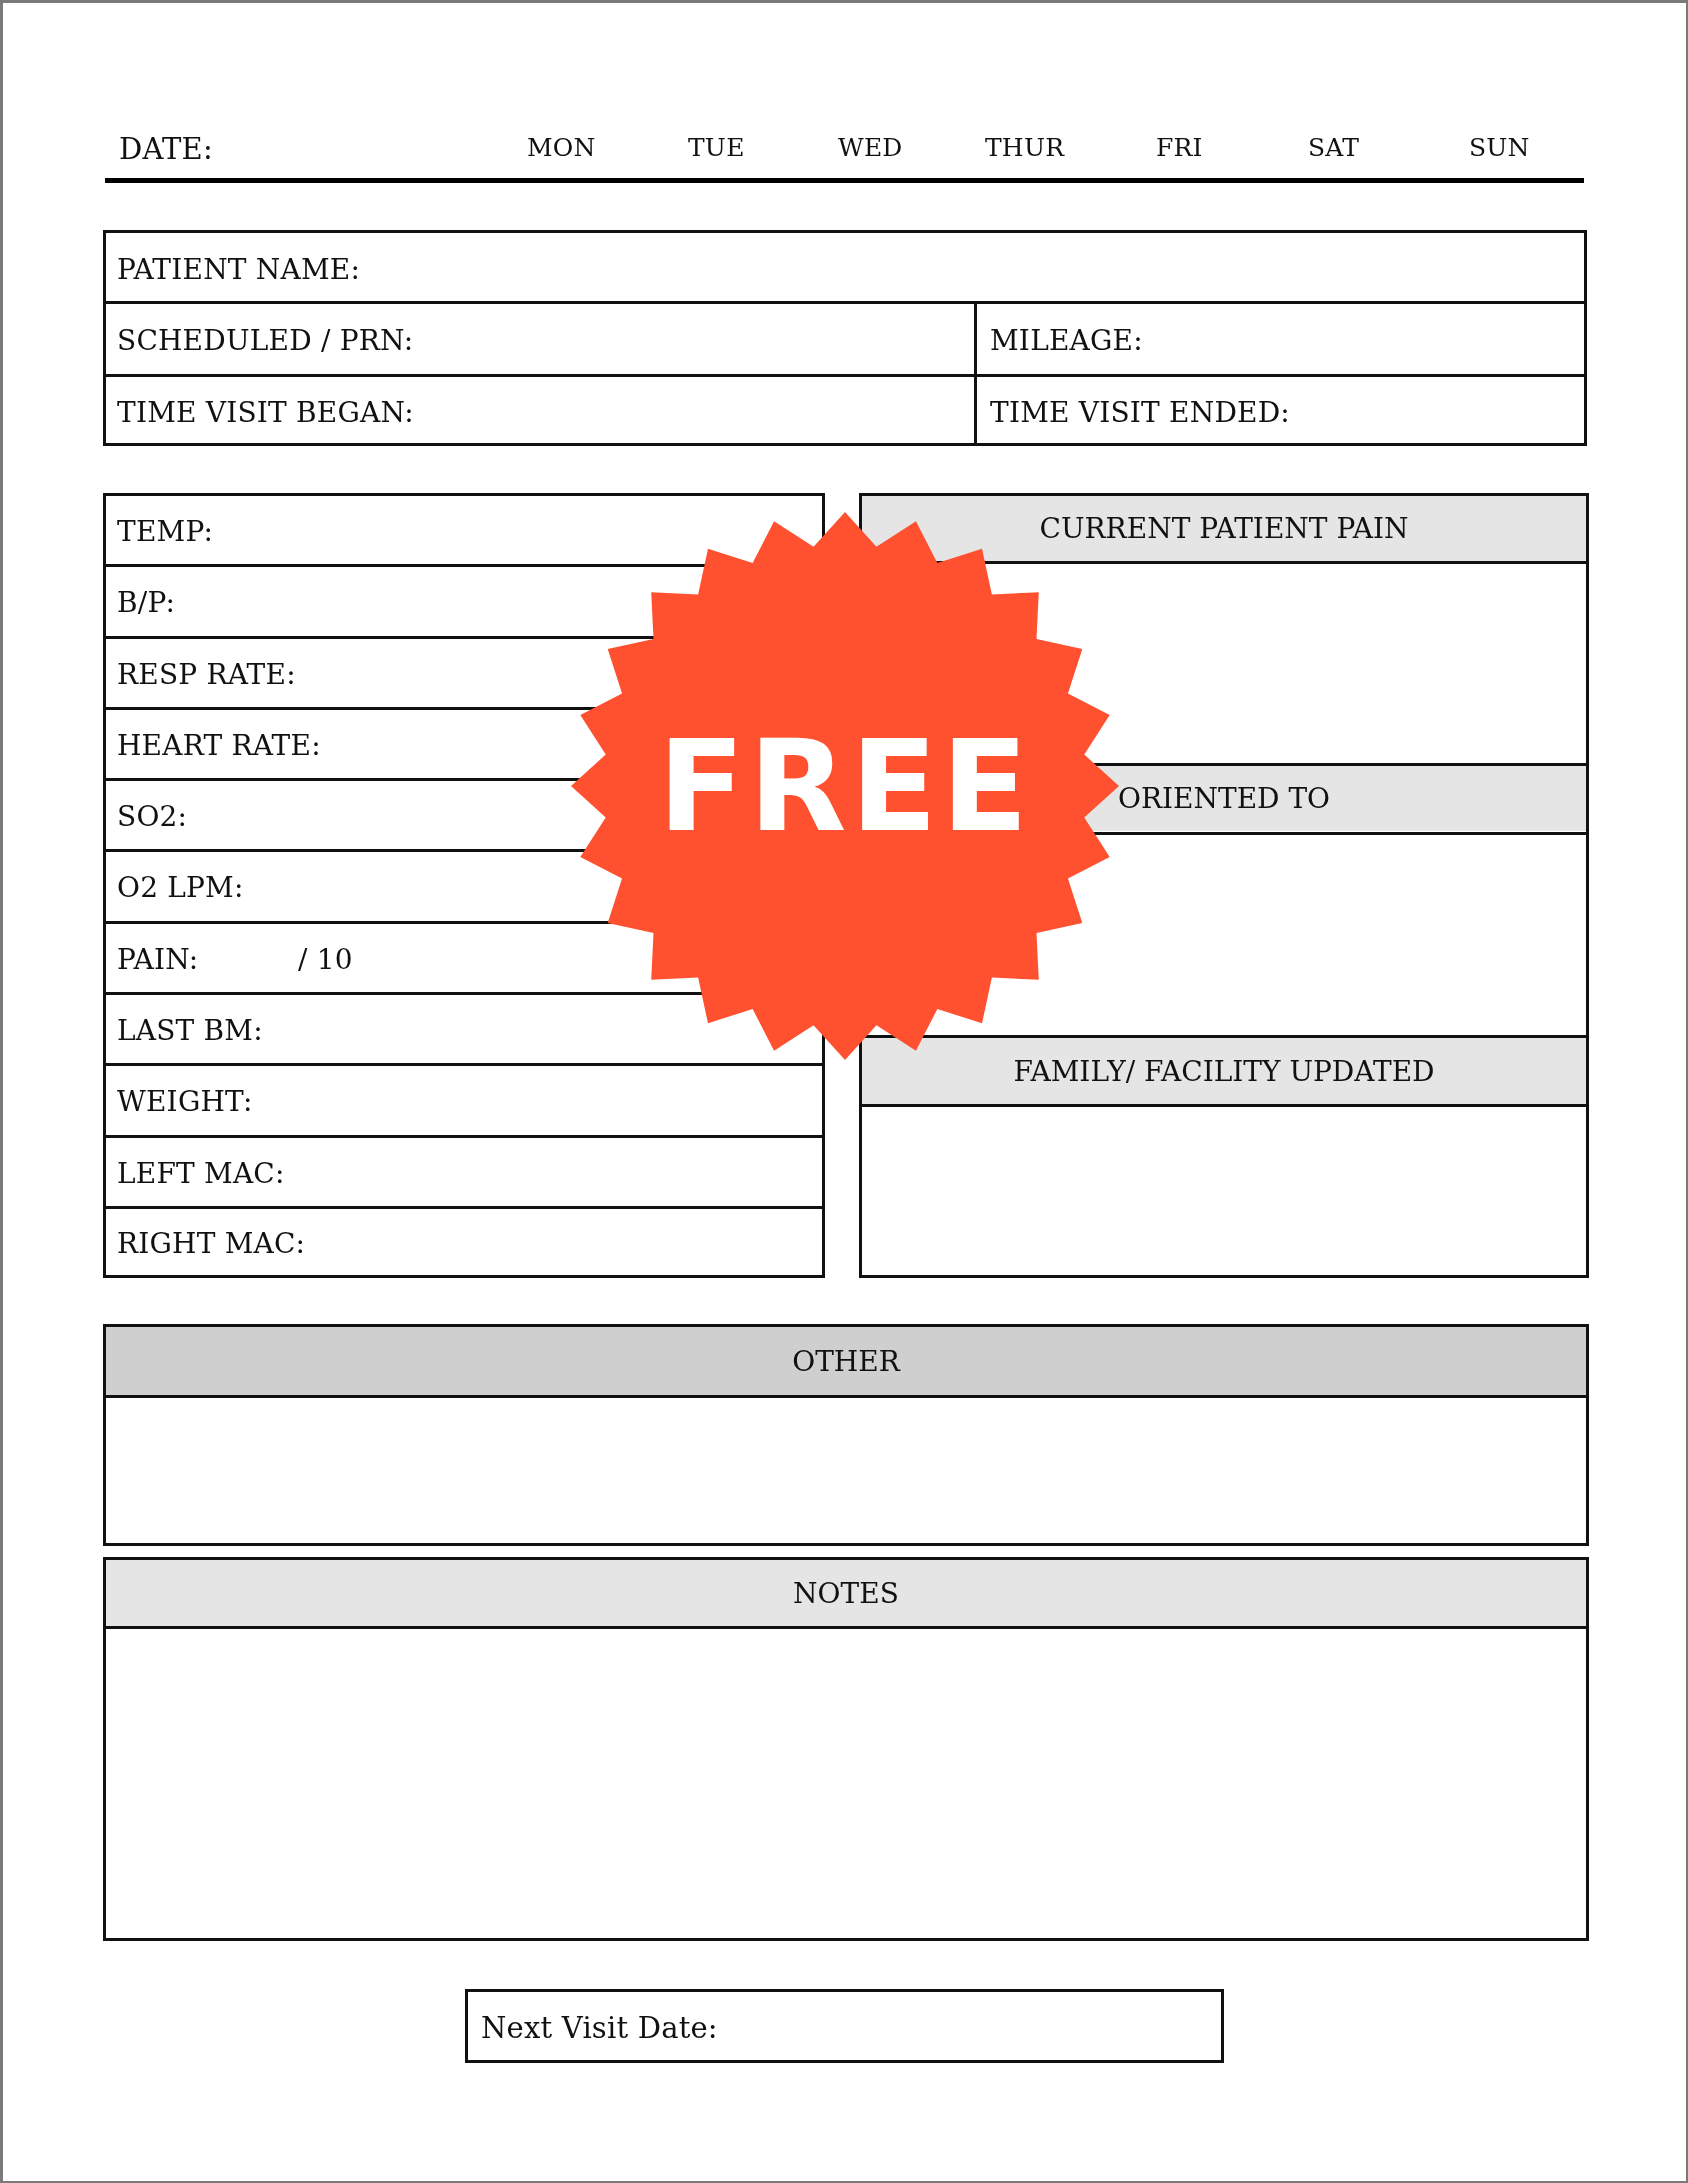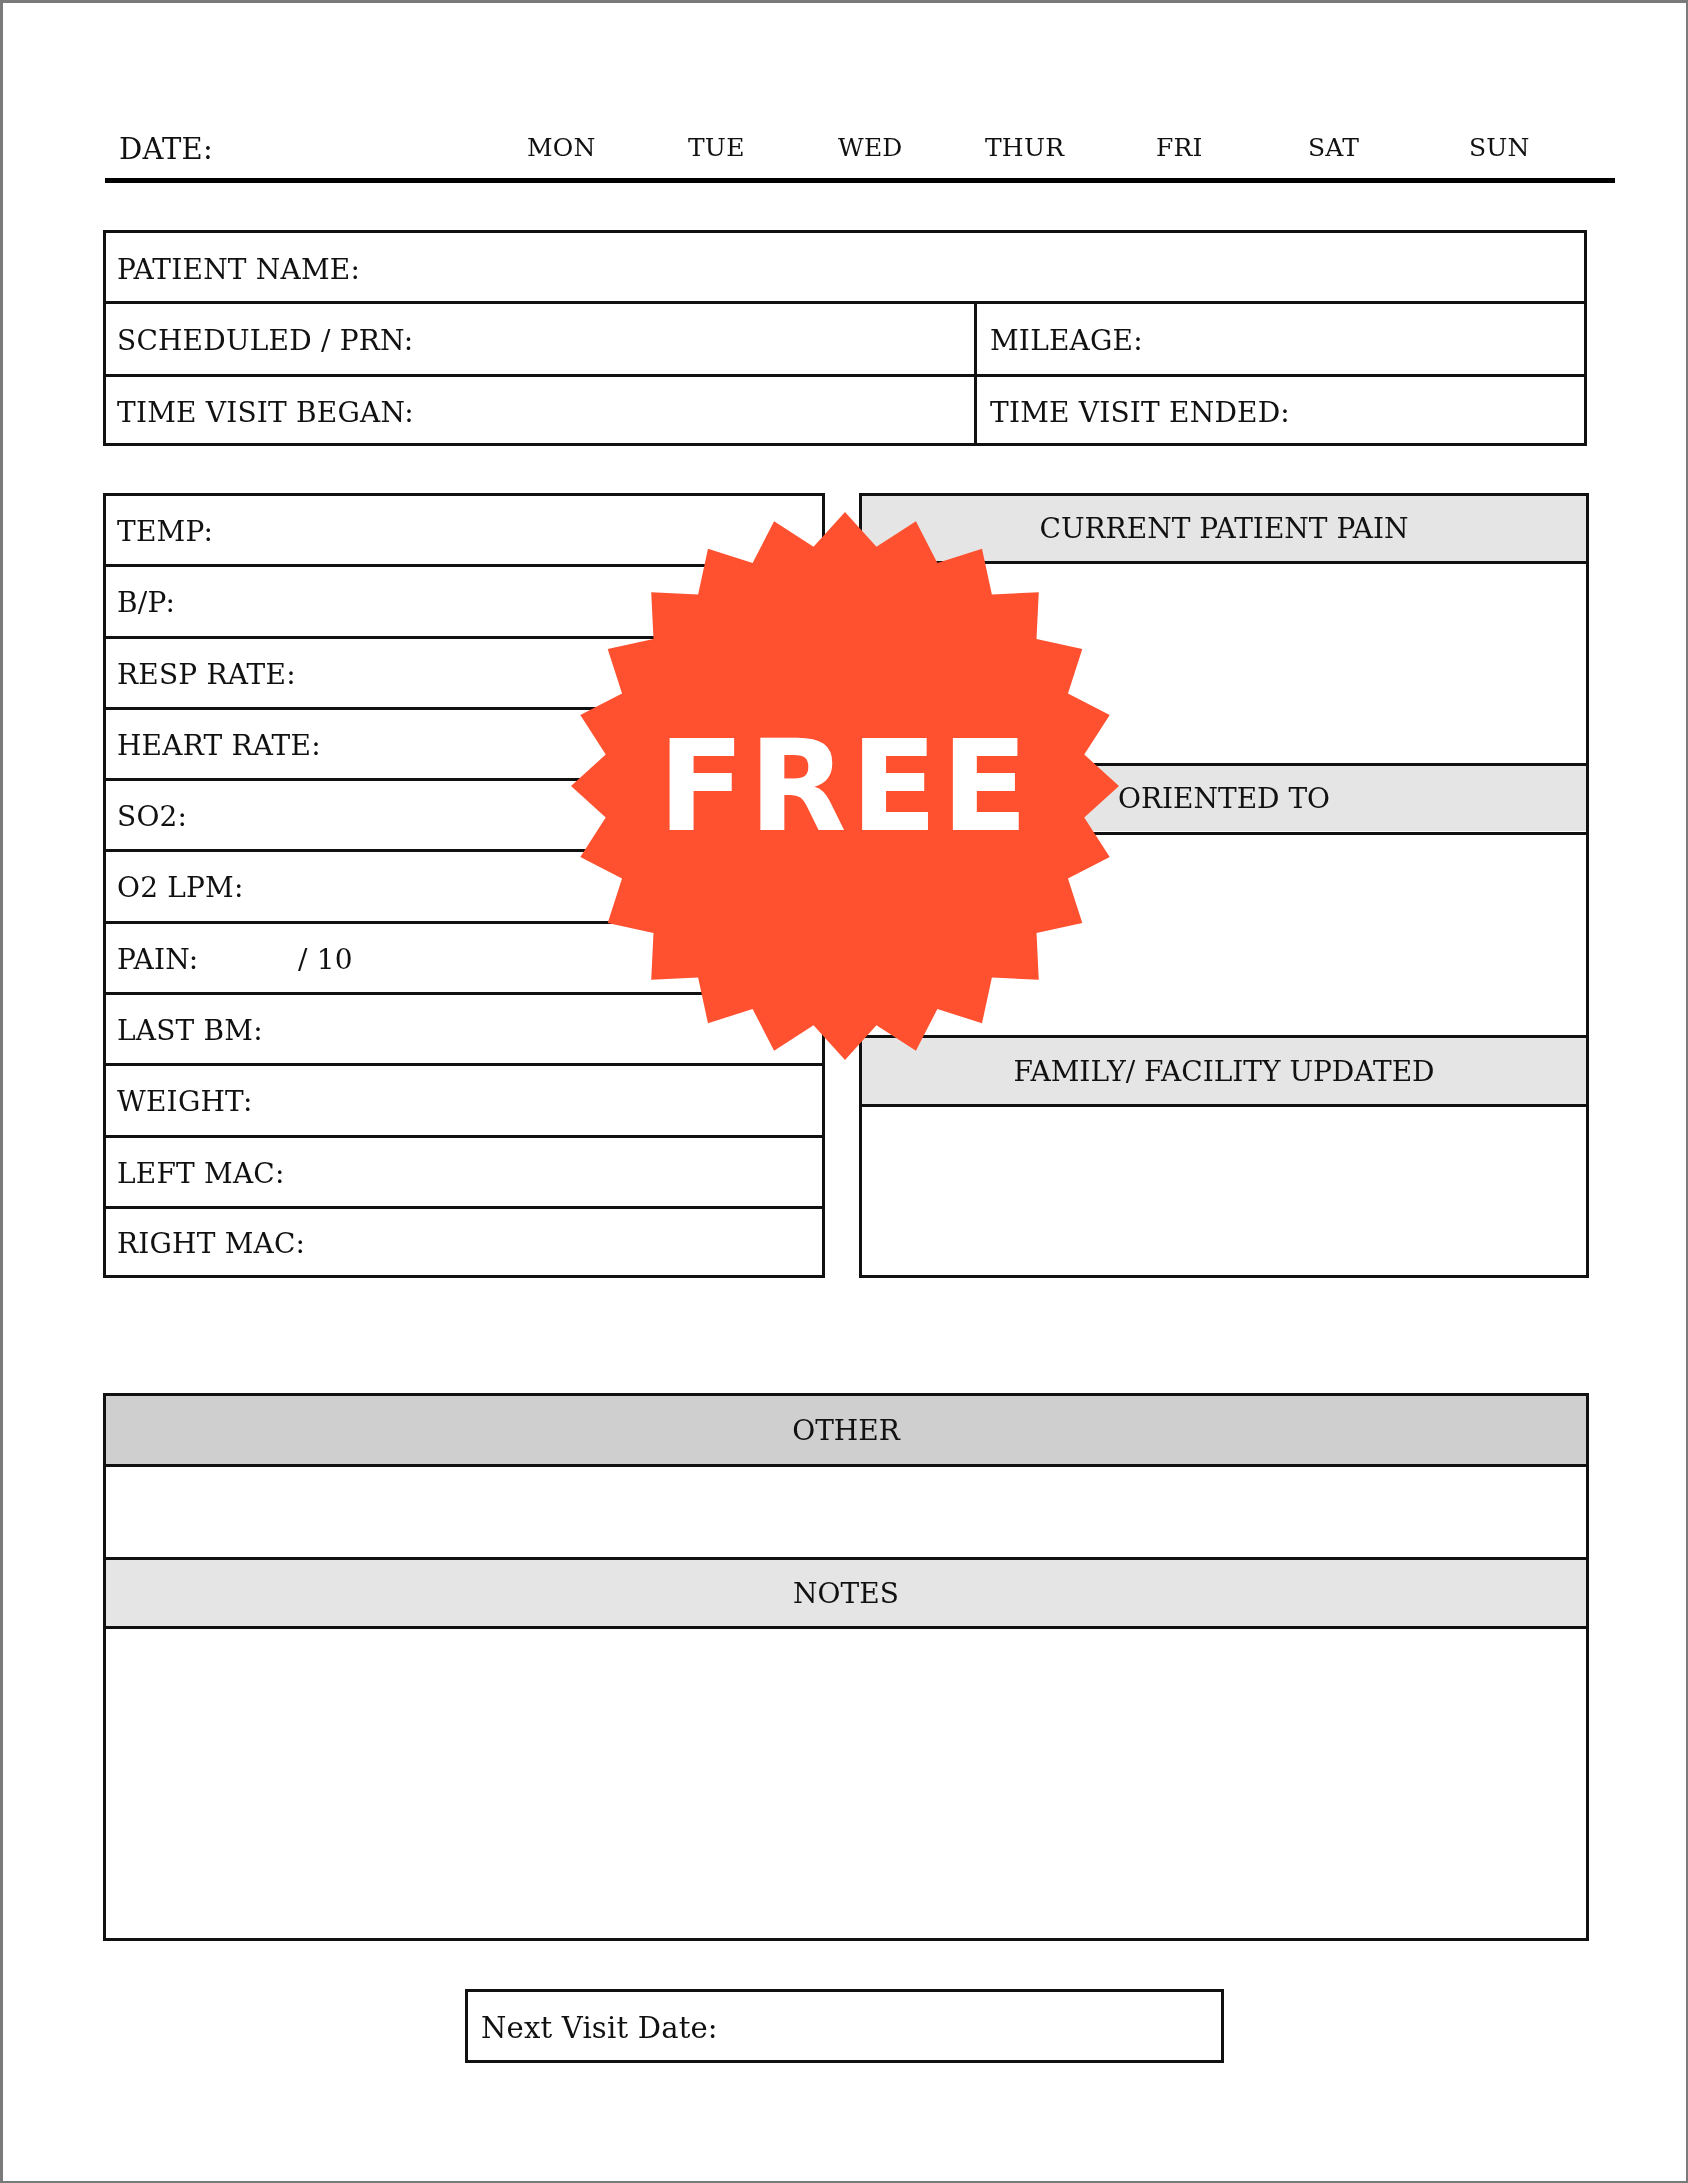--- a/index.html
+++ b/index.html
@@ -6,21 +6,21 @@
     body {
       width: 1689px; height: 2184px; position: relative; overflow: hidden;
       background: #ffffff;
       font-family: "DejaVu Serif", "Liberation Serif", serif;
       color: #111;
     }
     .page-border {
       position: absolute; left: 0; top: 0; width: 1689px; height: 2184px;
       box-sizing: border-box; border: 3px solid #7a7a7a; pointer-events: none;
     }
-    .abs { position: absolute; padding-left: 31px; }
+    .abs { position: absolute; }
     .txt {
       position: absolute; white-space: nowrap; font-size: 28px; line-height: 1;
       letter-spacing: 0.2px; color: #111;
     }
     .day { font-size: 25px; top: 135px; }
     .header-rule { left: 105px; top: 178px; width: 1479px; height: 5px; background: #000; }
     .box { position: absolute; box-sizing: border-box; border: 3px solid #111; background: #fff; }
     .hline { position: absolute; height: 3px; background: #111; }
     .vline { position: absolute; width: 3px; background: #111; }
     .field-label { font-size: 28px; }
@@ -139,21 +139,21 @@
   <div class="hline" style="left:0; top:336px; width:724px;"></div>
   <div class="abs" style="left:0; top:339px; width:724px; height:200px;"></div>
   <div class="hline" style="left:0; top:539px; width:724px;"></div>
   <div class="gray-header" style="left:0; top:542px; width:724px; height:66px;">
     <span>FAMILY/ FACILITY UPDATED</span>
   </div>
   <div class="hline" style="left:0; top:608px; width:724px;"></div>
   <div class="abs" style="left:0; top:611px; width:724px; height:168px;"></div>
 </div>
 
-<div class="box" style="left:103px; top:1393px; width:1486px; height:222px;">
+<div class="box" style="left:103px; top:1324px; width:1486px; height:222px;">
   <div class="gray-header dark" style="left:0; top:0; width:1480px; height:68px;">
     <span>OTHER</span>
   </div>
   <div class="hline" style="left:0; top:68px; width:1480px;"></div>
   <div class="abs" style="left:0; top:71px; width:1480px; height:108px;"></div>
 </div>
 
 <div class="box" style="left:103px; top:1557px; width:1486px; height:384px;">
   <div class="gray-header" style="left:0; top:0; width:1480px; height:66px;">
     <span>NOTES</span>

